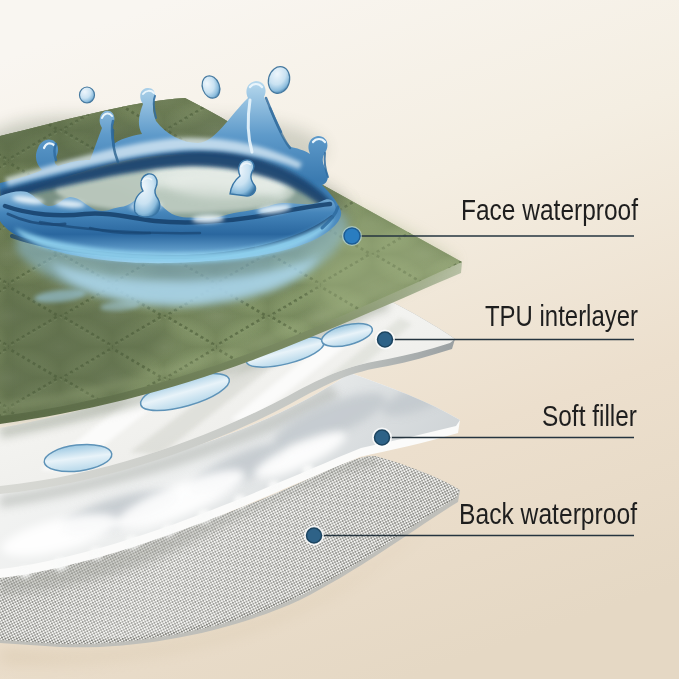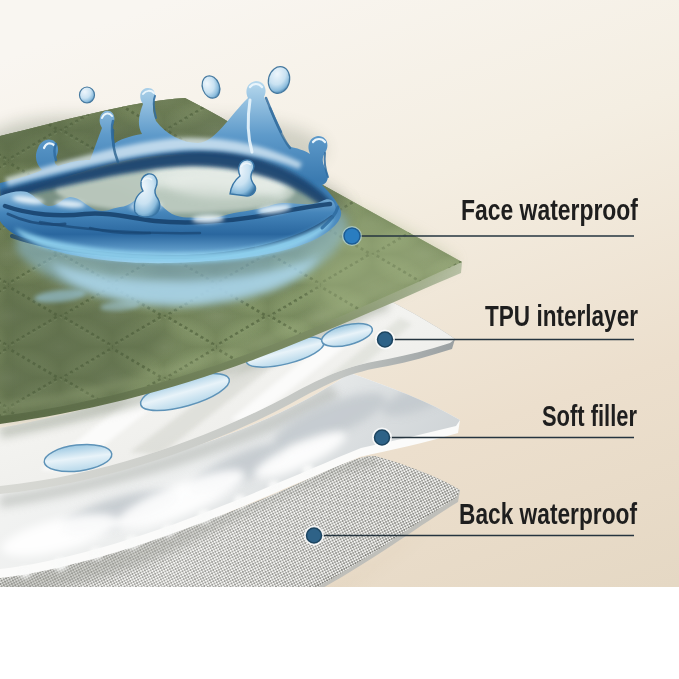--- a/index.html
+++ b/index.html
@@ -1,17 +1,17 @@
 <!DOCTYPE html>
 <html><head>
 <meta charset="utf-8">
 <style>
 html,body{margin:0;padding:0;}
-#stage{width:679px;height:587px;position:relative;overflow:hidden;
-font-family:"Liberation Sans", sans-serif;font-weight:bold;}
+#stage{width:679px;height:679px;position:relative;overflow:hidden;
+font-family:"Liberation Sans", sans-serif;}
 svg{display:block;}
 </style>
 </head>
 <body>
 <div id="stage">
 <svg width="679" height="679" viewBox="0 0 679 679">
 <defs>
   <linearGradient id="bg" x1="0.25" y1="0" x2="0.6" y2="1">
     <stop offset="0" stop-color="#f9f6f1"></stop>
     <stop offset="0.35" stop-color="#f4eee2"></stop>

